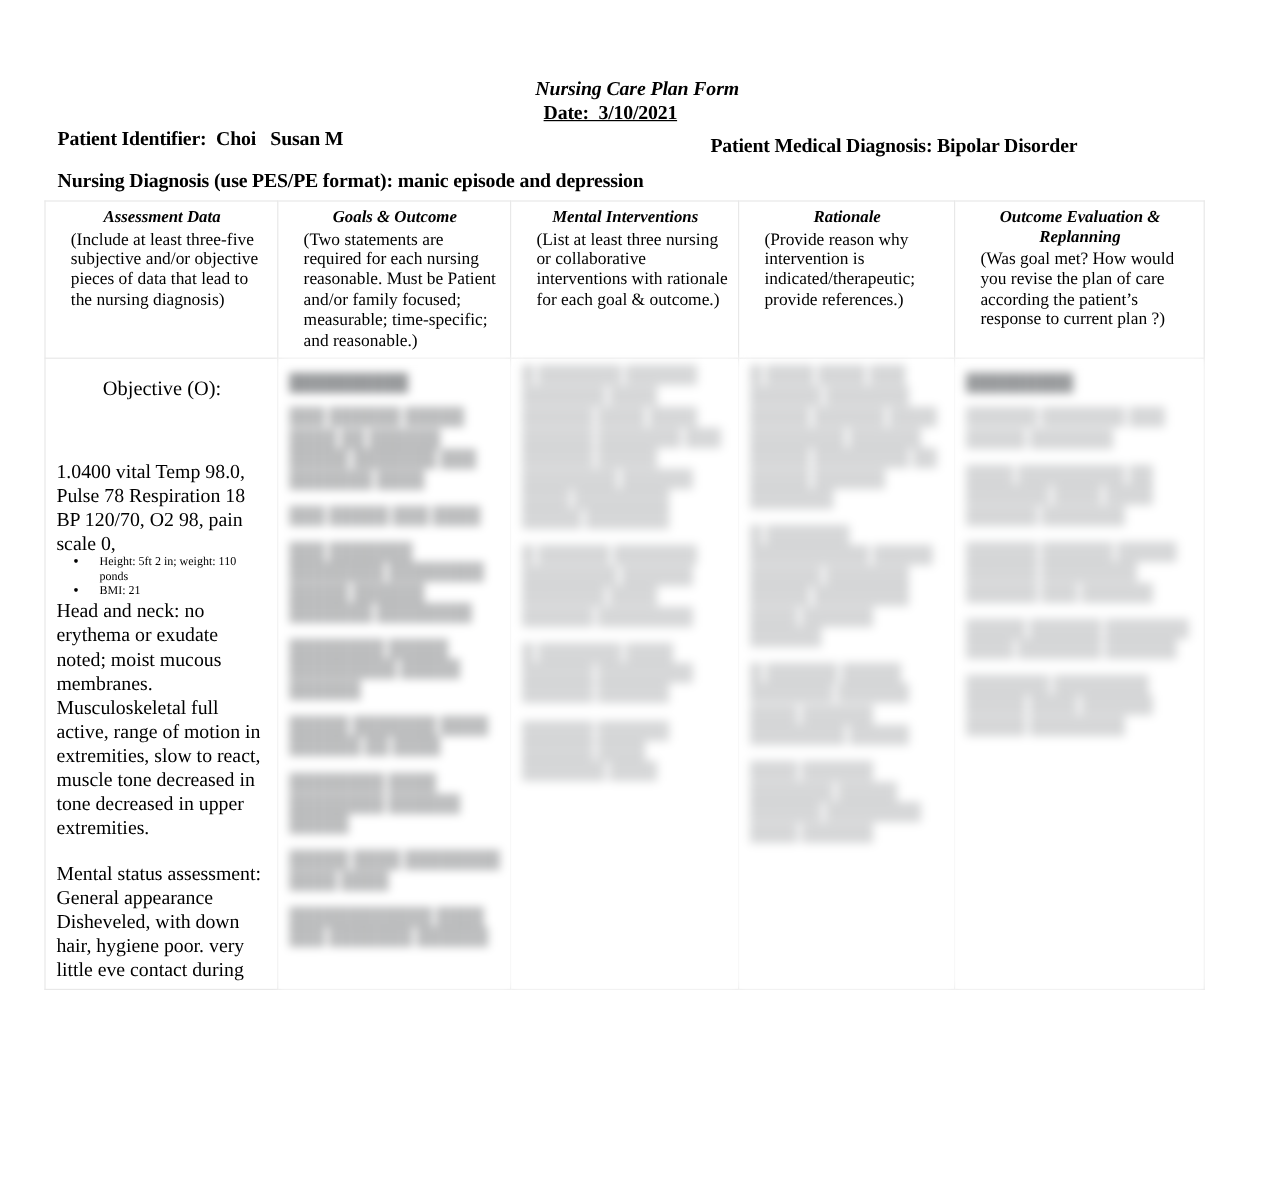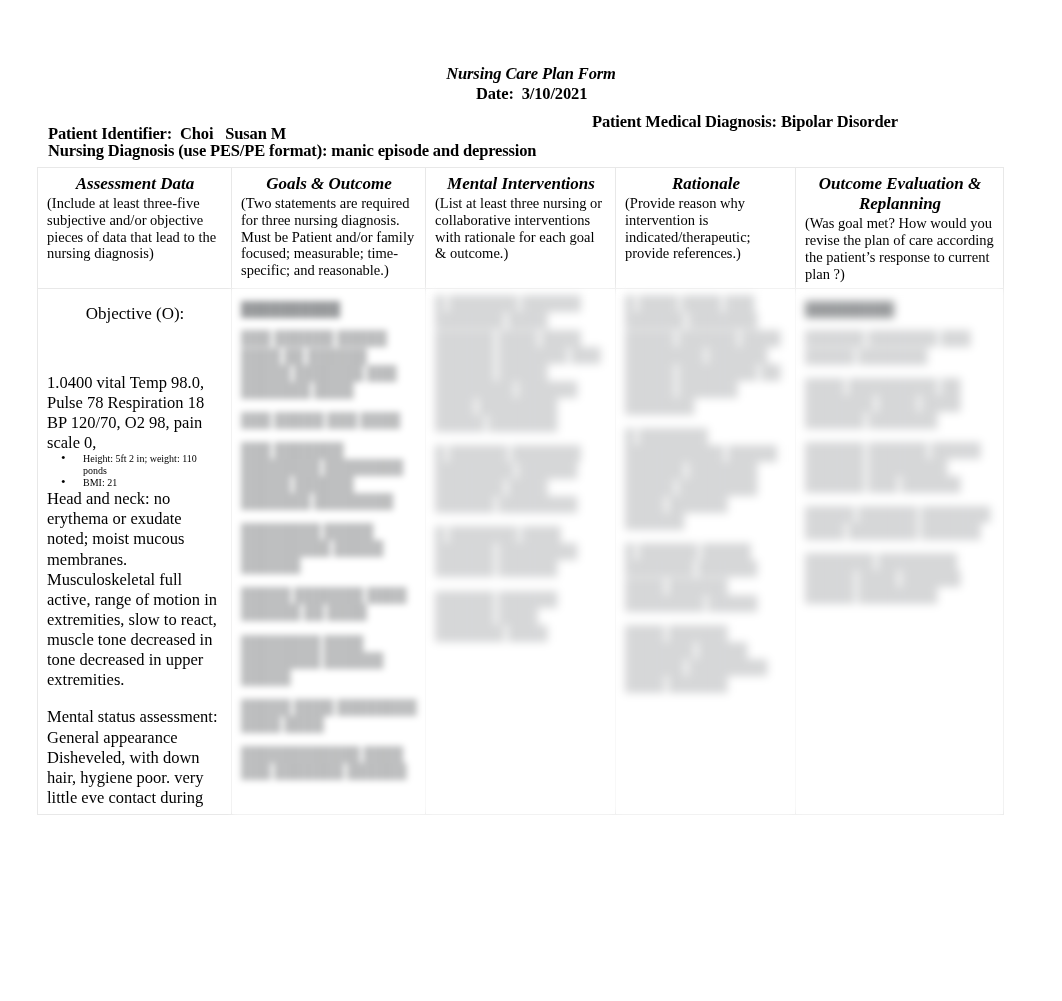--- a/index.html
+++ b/index.html
@@ -37,22 +37,22 @@
   }
 
   .hdr-line {
     position: absolute;
     font-weight: bold;
     font-size: 16.5px;
     white-space: pre;
     letter-spacing: -0.15px;
   }
   .hdr-student   { left: 48px;  top: 84px; }
-  .hdr-date      { left: 476px; top: 84px; }
-  .hdr-patid     { left: 48px;  top: 124px; text-align: right; }
+  .hdr-date      { left: 453px; top: 84px; text-decoration: underline; }
+  .hdr-patid     { left: 48px;  top: 106px; text-align: right; }
   .hdr-meddx     { left: 592px; top: 112px; }
   .hdr-nursingdx { left: 48px;  top: 141px; }
 
   
   .ncp-table {
     position: absolute;
     left: 37px;
     top: 167px;
     width: 966px;
     border-collapse: collapse;
@@ -69,28 +69,29 @@
   .col-goals        { width: 194px; }
   .col-interventions{ width: 190px; }
   .col-rationale    { width: 180px; }
   .col-outcome      { width: 208px; }
 
   .col-title {
     display: block;
     text-align: center;
     font-weight: bold;
     font-style: italic;
-    font-size: 17px;
+    font-size: 14px;
     line-height: 1.18;
     margin-bottom: 1px;
   }
   .col-sub {
     display: block;
     font-size: 14.5px;
     line-height: 1.16;
+    margin-left: 12px;
   }
 
   .body-cell {
     font-size: 15.5px;
     line-height: 1.20;
     height: 495px;
   }
 
   .obj-heading {
     display: block;
@@ -184,21 +185,21 @@
     </colgroup>
 
     <tbody>
         <tr>
       <td>
         <span class="col-title">Assessment Data</span>
         <span class="col-sub">(Include   at least three-five subjective and/or objective pieces of data that lead to the nursing diagnosis)</span>
       </td>
       <td>
         <span class="col-title">Goals &amp; Outcome</span>
-        <span class="col-sub">(Two statements are required for three nursing diagnosis.  Must be Patient and/or family focused; measurable; time-specific; and reasonable.)</span>
+        <span class="col-sub">(Two statements are required for each nursing reasonable.  Must be Patient and/or family focused; measurable; time-specific; and reasonable.)</span>
       </td>
       <td>
         <span class="col-title">Mental Interventions</span>
         <span class="col-sub">(List at least three nursing or collaborative interventions with rationale for each goal &amp; outcome.)</span>
       </td>
       <td>
         <span class="col-title">Rationale</span>
         <span class="col-sub">(Provide reason why intervention is indicated/therapeutic; provide references.)</span>
       </td>
       <td>

